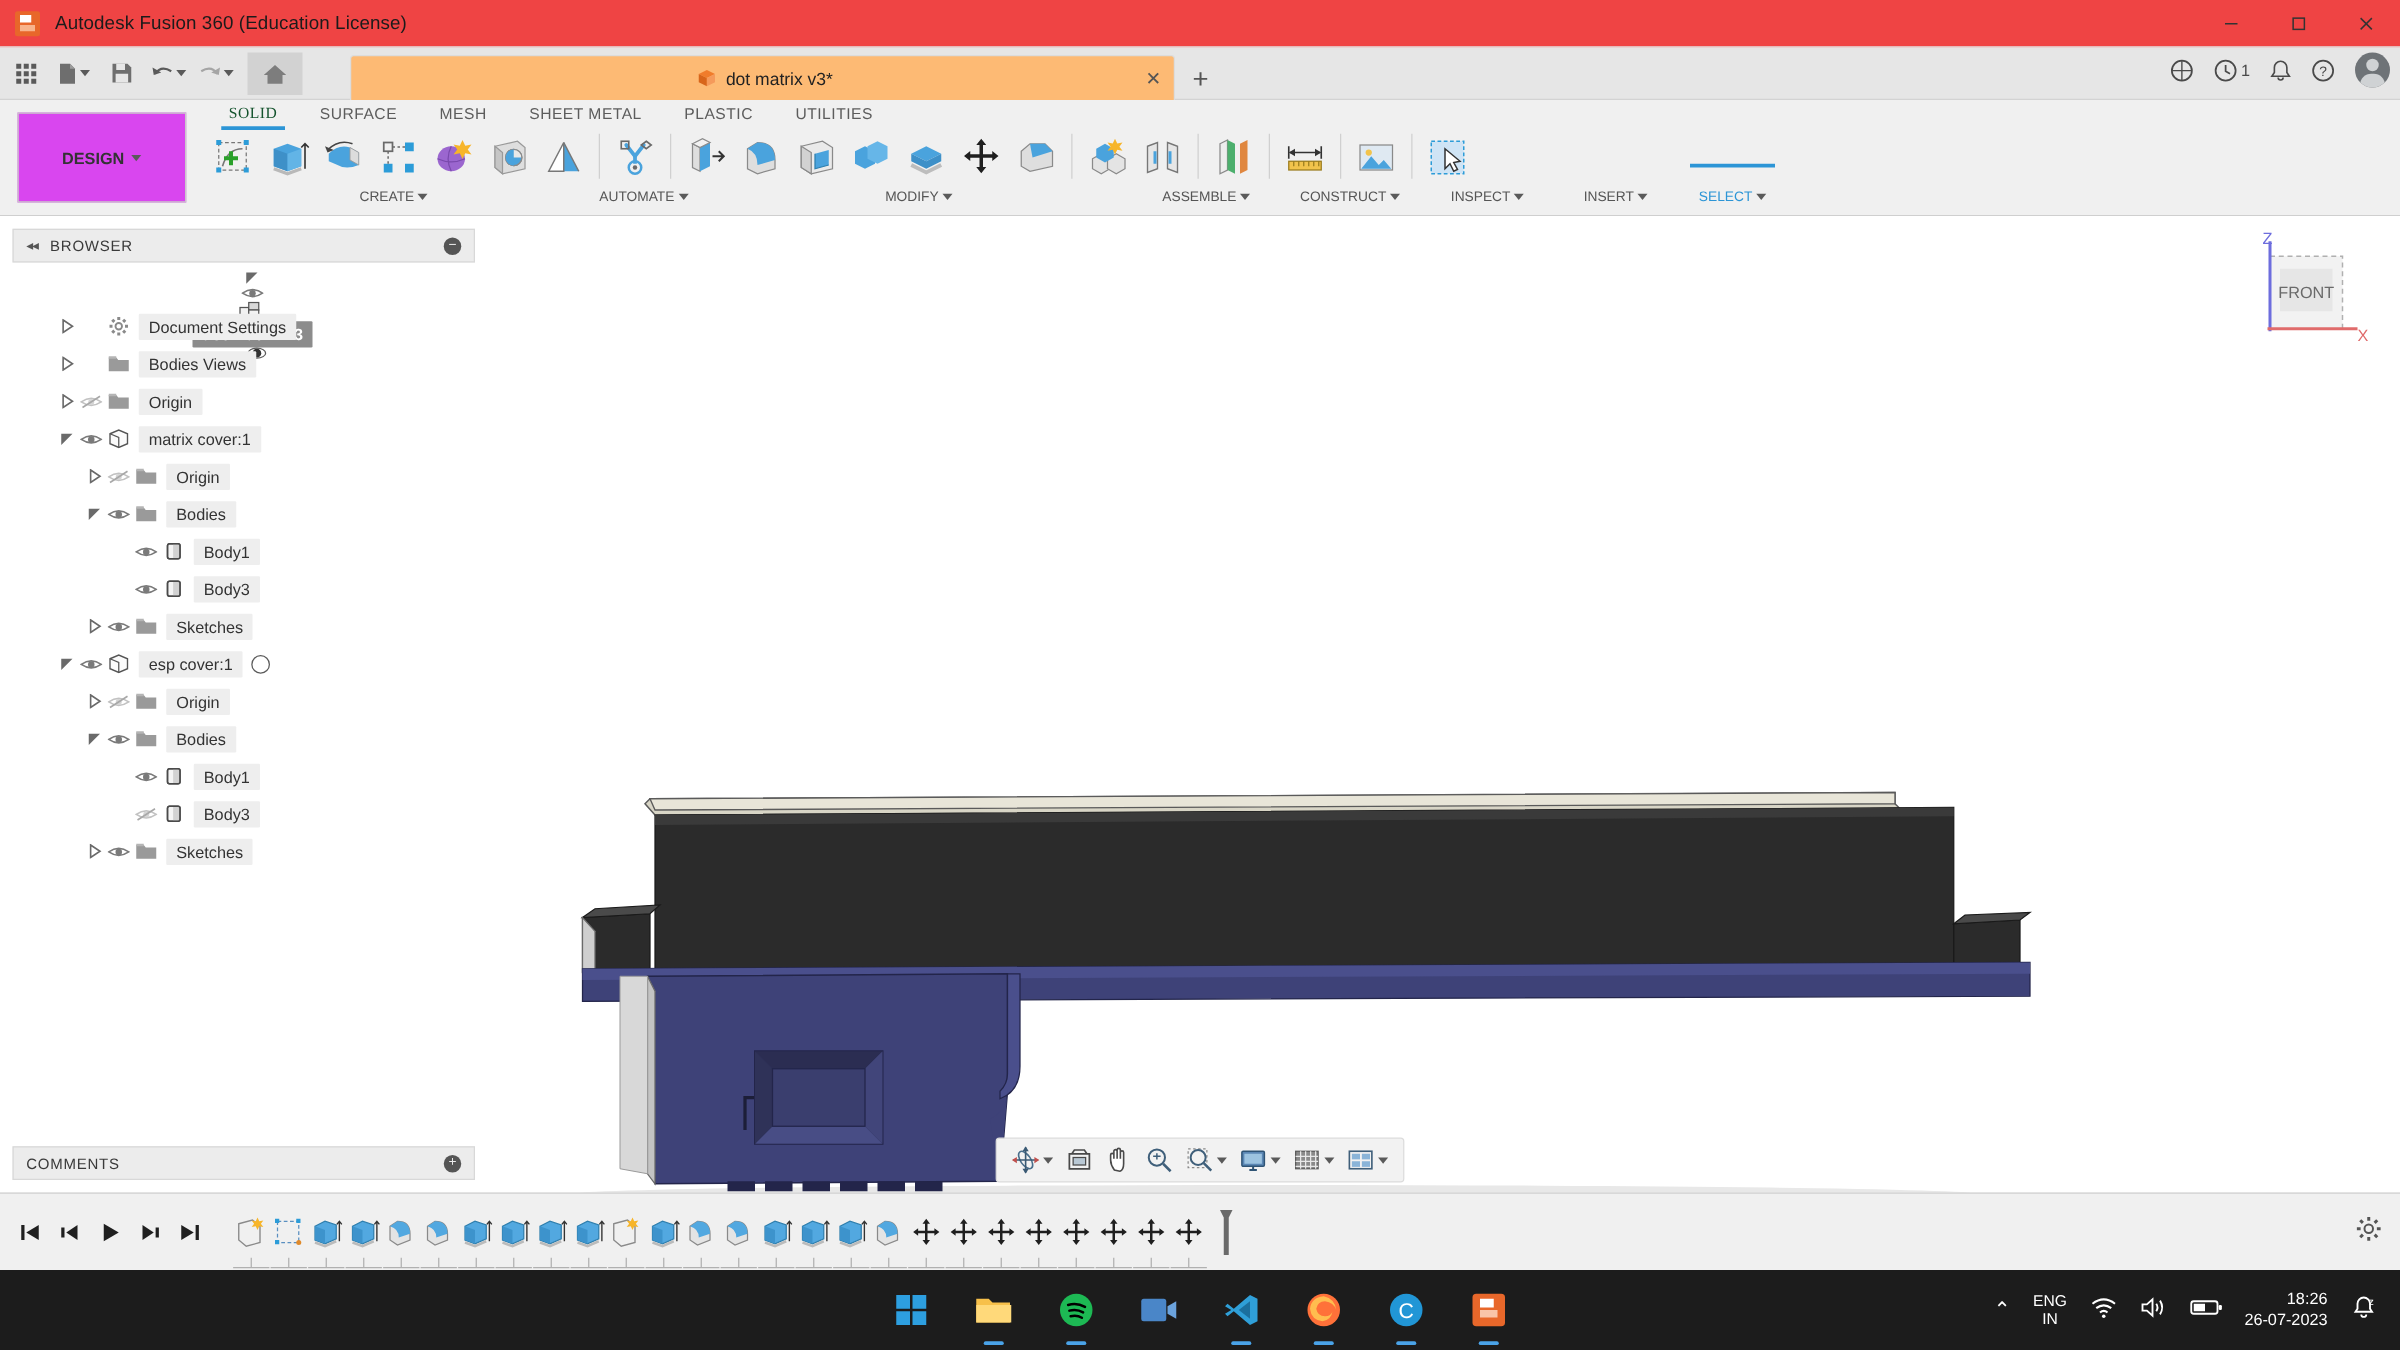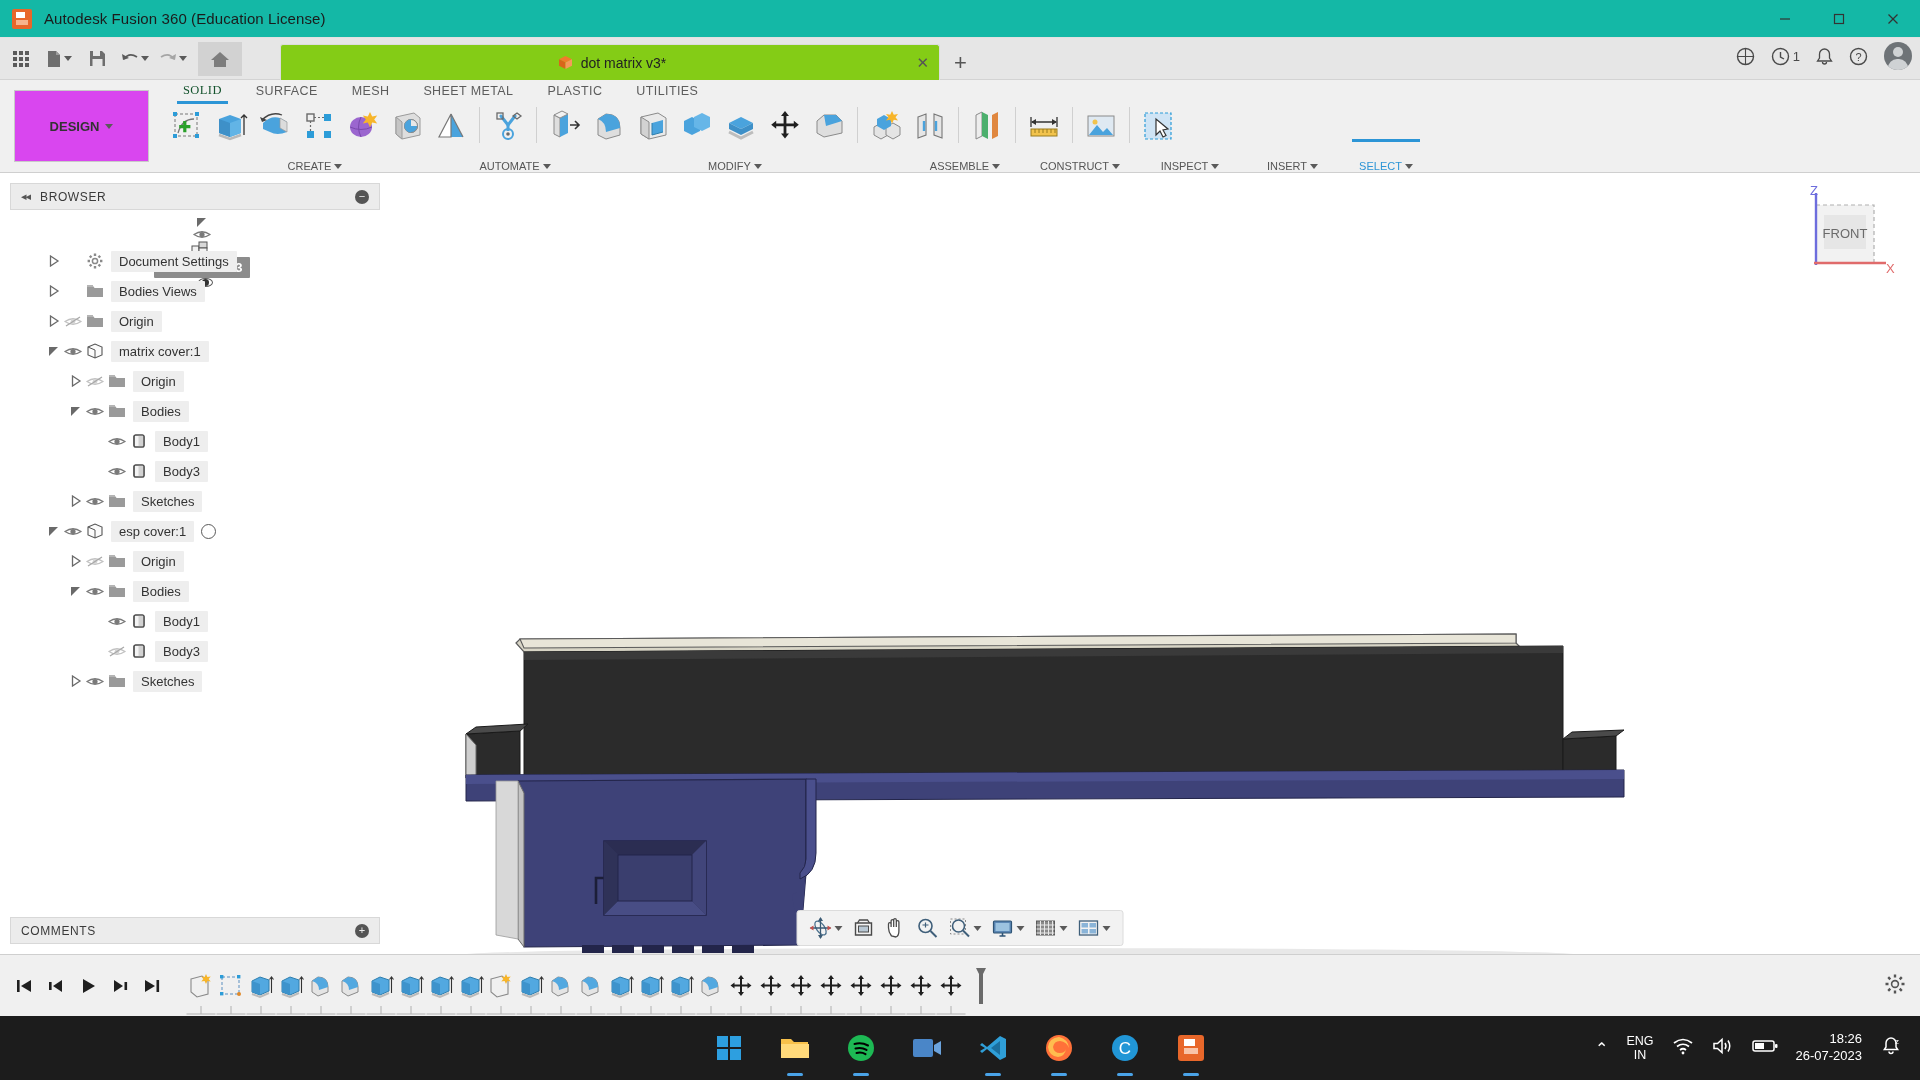--- a/index.html
+++ b/index.html
@@ -1,41 +1,41 @@
 <!DOCTYPE html>
 <html><head>
 <meta charset="utf-8">
 <style>
   * { box-sizing: border-box; margin:0; padding:0; }
   html,body { width:1920px; height:1080px; overflow:hidden;
     font-family:"Liberation Sans", sans-serif; background:#fff; }
 
   
-  .titlebar { height:38px; background:#14b8a6; display:flex; align-items:center;
+  .titlebar { height:38px; background:#ef4444; display:flex; align-items:center;
     border-bottom:1px solid #e2e2e2; position:relative; }
   .tb-appicon { width:20px; height:20px; margin-left:12px; background:#e8672a;
     border-radius:2px; position:relative; display:flex; align-items:center; justify-content:center;}
   .tb-appicon:before { content:""; position:absolute; left:4px; top:3px; width:9px; height:6px; background:#fff;}
   .tb-appicon:after { content:""; position:absolute; left:4px; top:11px; width:12px; height:5px; background:#f8b48c;}
   .tb-title { font-size:15px; color:#1b1b1b; margin-left:12px; letter-spacing:.1px;}
   .tb-winbtns { position:absolute; right:0; top:0; height:38px; display:flex; }
   .tb-winbtn { width:54px; height:38px; display:flex; align-items:center; justify-content:center;
     color:#333; font-size:14px; }
 
   
   .qat { height:42px; background:#e6e6e6; display:flex; align-items:center; position:relative;
     border-bottom:1px solid #d3d3d3;}
   .qat-ico { width:34px; height:32px; display:flex; align-items:center; justify-content:center;
     color:#5a5a5a; margin-left:4px; }
   .caret { width:0;height:0;border-left:4px solid transparent;border-right:4px solid transparent;
     border-top:5px solid #5a5a5a; margin-left:2px;}
   .qat-home { width:44px;height:34px;background:#d2d2d2;display:flex;align-items:center;justify-content:center;
     margin-left:8px;}
   .doc-tabbar { position:absolute; left:280px; right:0; top:0; height:42px; display:flex; align-items:flex-end;}
-  .doc-tab { height:36px; background:#84cc16; border:1px solid #dcdcdc; border-bottom:none;
+  .doc-tab { height:36px; background:#fdba74; border:1px solid #dcdcdc; border-bottom:none;
     display:flex; align-items:center; padding:0 10px 0 14px; min-width:660px; justify-content:center;
     position:relative; border-radius:3px 3px 0 0;}
   .doc-tab .dt-ico { width:15px;height:15px; margin-right:8px; }
   .doc-tab .dt-label { font-size:14px; color:#222; }
   .doc-tab .dt-close { position:absolute; right:10px; font-size:15px; color:#555; }
   .tab-plus { font-size:22px; color:#555; margin:0 12px 4px 14px; }
   .qat-right { position:absolute; right:8px; top:4px; display:flex; align-items:center; gap:16px;}
   .qr-ico { color:#4a4a4a; display:flex; align-items:center; gap:3px; font-size:13px;}
   .avatar { width:28px;height:28px;border-radius:50%; background:#6e7377; position:relative; overflow:hidden;}
   .avatar:before{content:"";position:absolute;left:9px;top:5px;width:10px;height:10px;border-radius:50%;background:#cfd2d4;}
@@ -49,21 +49,21 @@
   .ribbon-main { flex:1; position:relative; }
   .tabrow { display:flex; height:24px; align-items:center; padding-left:34px; }
   .rtab { font-size:12.5px; color:#5c5c5c; margin-right:34px; letter-spacing:.4px; position:relative;
     padding-bottom:3px;}
   .rtab.active { color:#14532d;font-family:Liberation Serif, serif; }
   .rtab.active:after { content:""; position:absolute; left:-6px; right:-6px; bottom:-3px; height:3px; background:#2c95d6;}
   .panelrow { display:flex; align-items:flex-start; height:48px; padding-left:16px; }
   .ico-btn { width:44px; height:44px; display:flex; align-items:center; justify-content:center; }
   .ico-btn svg{display:block;}
   .vsep { width:1px; height:36px; background:#d0d0d0; margin:3px 6px; }
-  .labelrow { display:flex; height:20px; padding-left:16px; align-items:flex-end; }
+  .labelrow { display:flex; height:20px; padding-left:16px; align-items:flex-start; }
   .plabel { font-size:11px; color:#555; text-align:center; position:relative; }
   .plabel .caret{display:inline-block; margin-left:3px; vertical-align:1px;}
   .plabel.sel { color:#2c95d6; }
   .plabel.sel:before{content:"";position:absolute;left:12px;right:12px;top:-21px;height:3px;background:#2c95d6;}
 
   
   .main { position:relative; height:calc(1080px - 38px - 42px - 93px - 62px - 64px); background:#fff; }
   .viewport { position:absolute; inset:0; background:#ffffff; }
 
   

